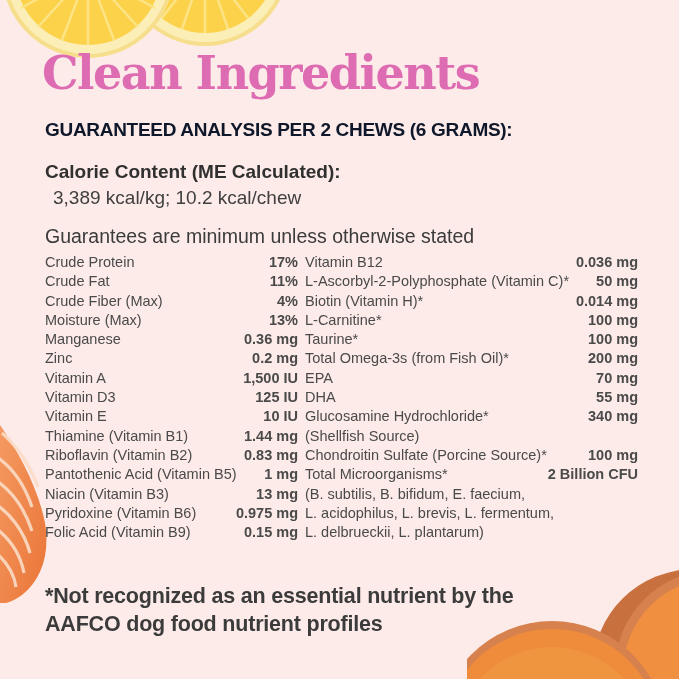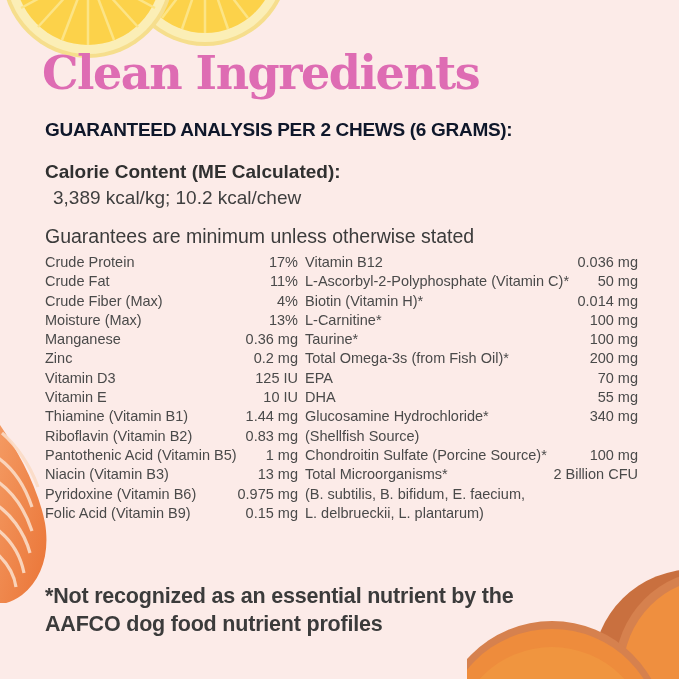--- a/index.html
+++ b/index.html
@@ -49,21 +49,21 @@
     width:601px;
     display:flex;
     font-size:14.5px;
     line-height:19.3px;
     color:#4a4a4a;
   }
   .col-left  { width:253px; margin-right:7px; }
   .col-right { width:333px; }
   .row { display:flex; justify-content:space-between; white-space:nowrap; }
   .row .lab { text-align:left; }
-  .row .val { text-align:right; padding-left:6px; }
+  .row .val { text-align:right; padding-left:6px;font-weight:bold; }
   .footnote {
     position:absolute; left:45px; top:582px;
     font-size:21.5px; line-height:28px;
     color:#3b3b3b;
     letter-spacing:-0.2px;
     font-weight:bold;
   }
 </style>
 </head>
 <body>
@@ -158,20 +158,24 @@
       </div>
       <div class="row">
         <span class="lab">Manganese</span>
         <span class="val">0.36 mg</span>
       </div>
       <div class="row">
         <span class="lab">Zinc</span>
         <span class="val">0.2 mg</span>
       </div>
       <div class="row">
+        <span class="lab">Vitamin A</span>
+        <span class="val">1,500 IU</span>
+      </div>
+      <div class="row">
         <span class="lab">Vitamin D3</span>
         <span class="val">125 IU</span>
       </div>
       <div class="row">
         <span class="lab">Vitamin E</span>
         <span class="val">10 IU</span>
       </div>
       <div class="row">
         <span class="lab">Thiamine (Vitamin B1)</span>
         <span class="val">1.44 mg</span>
@@ -244,20 +248,21 @@
       </div>
       <div class="row">
         <span class="lab">Total Microorganisms*</span>
         <span class="val">2 Billion CFU</span>
       </div>
       <div class="row">
         <span class="lab">(B. subtilis, B. bifidum, E. faecium,</span>
         <span class="val"></span>
       </div>
       <div class="row">
+        <span class="lab">L. acidophilus,  L. brevis, L. fermentum,</span>
         <span class="val"></span>
       </div>
       <div class="row">
         <span class="lab">L. delbrueckii, L. plantarum)</span>
         <span class="val"></span>
       </div>
     </div>
 </div>
 
 <div class="footnote">

